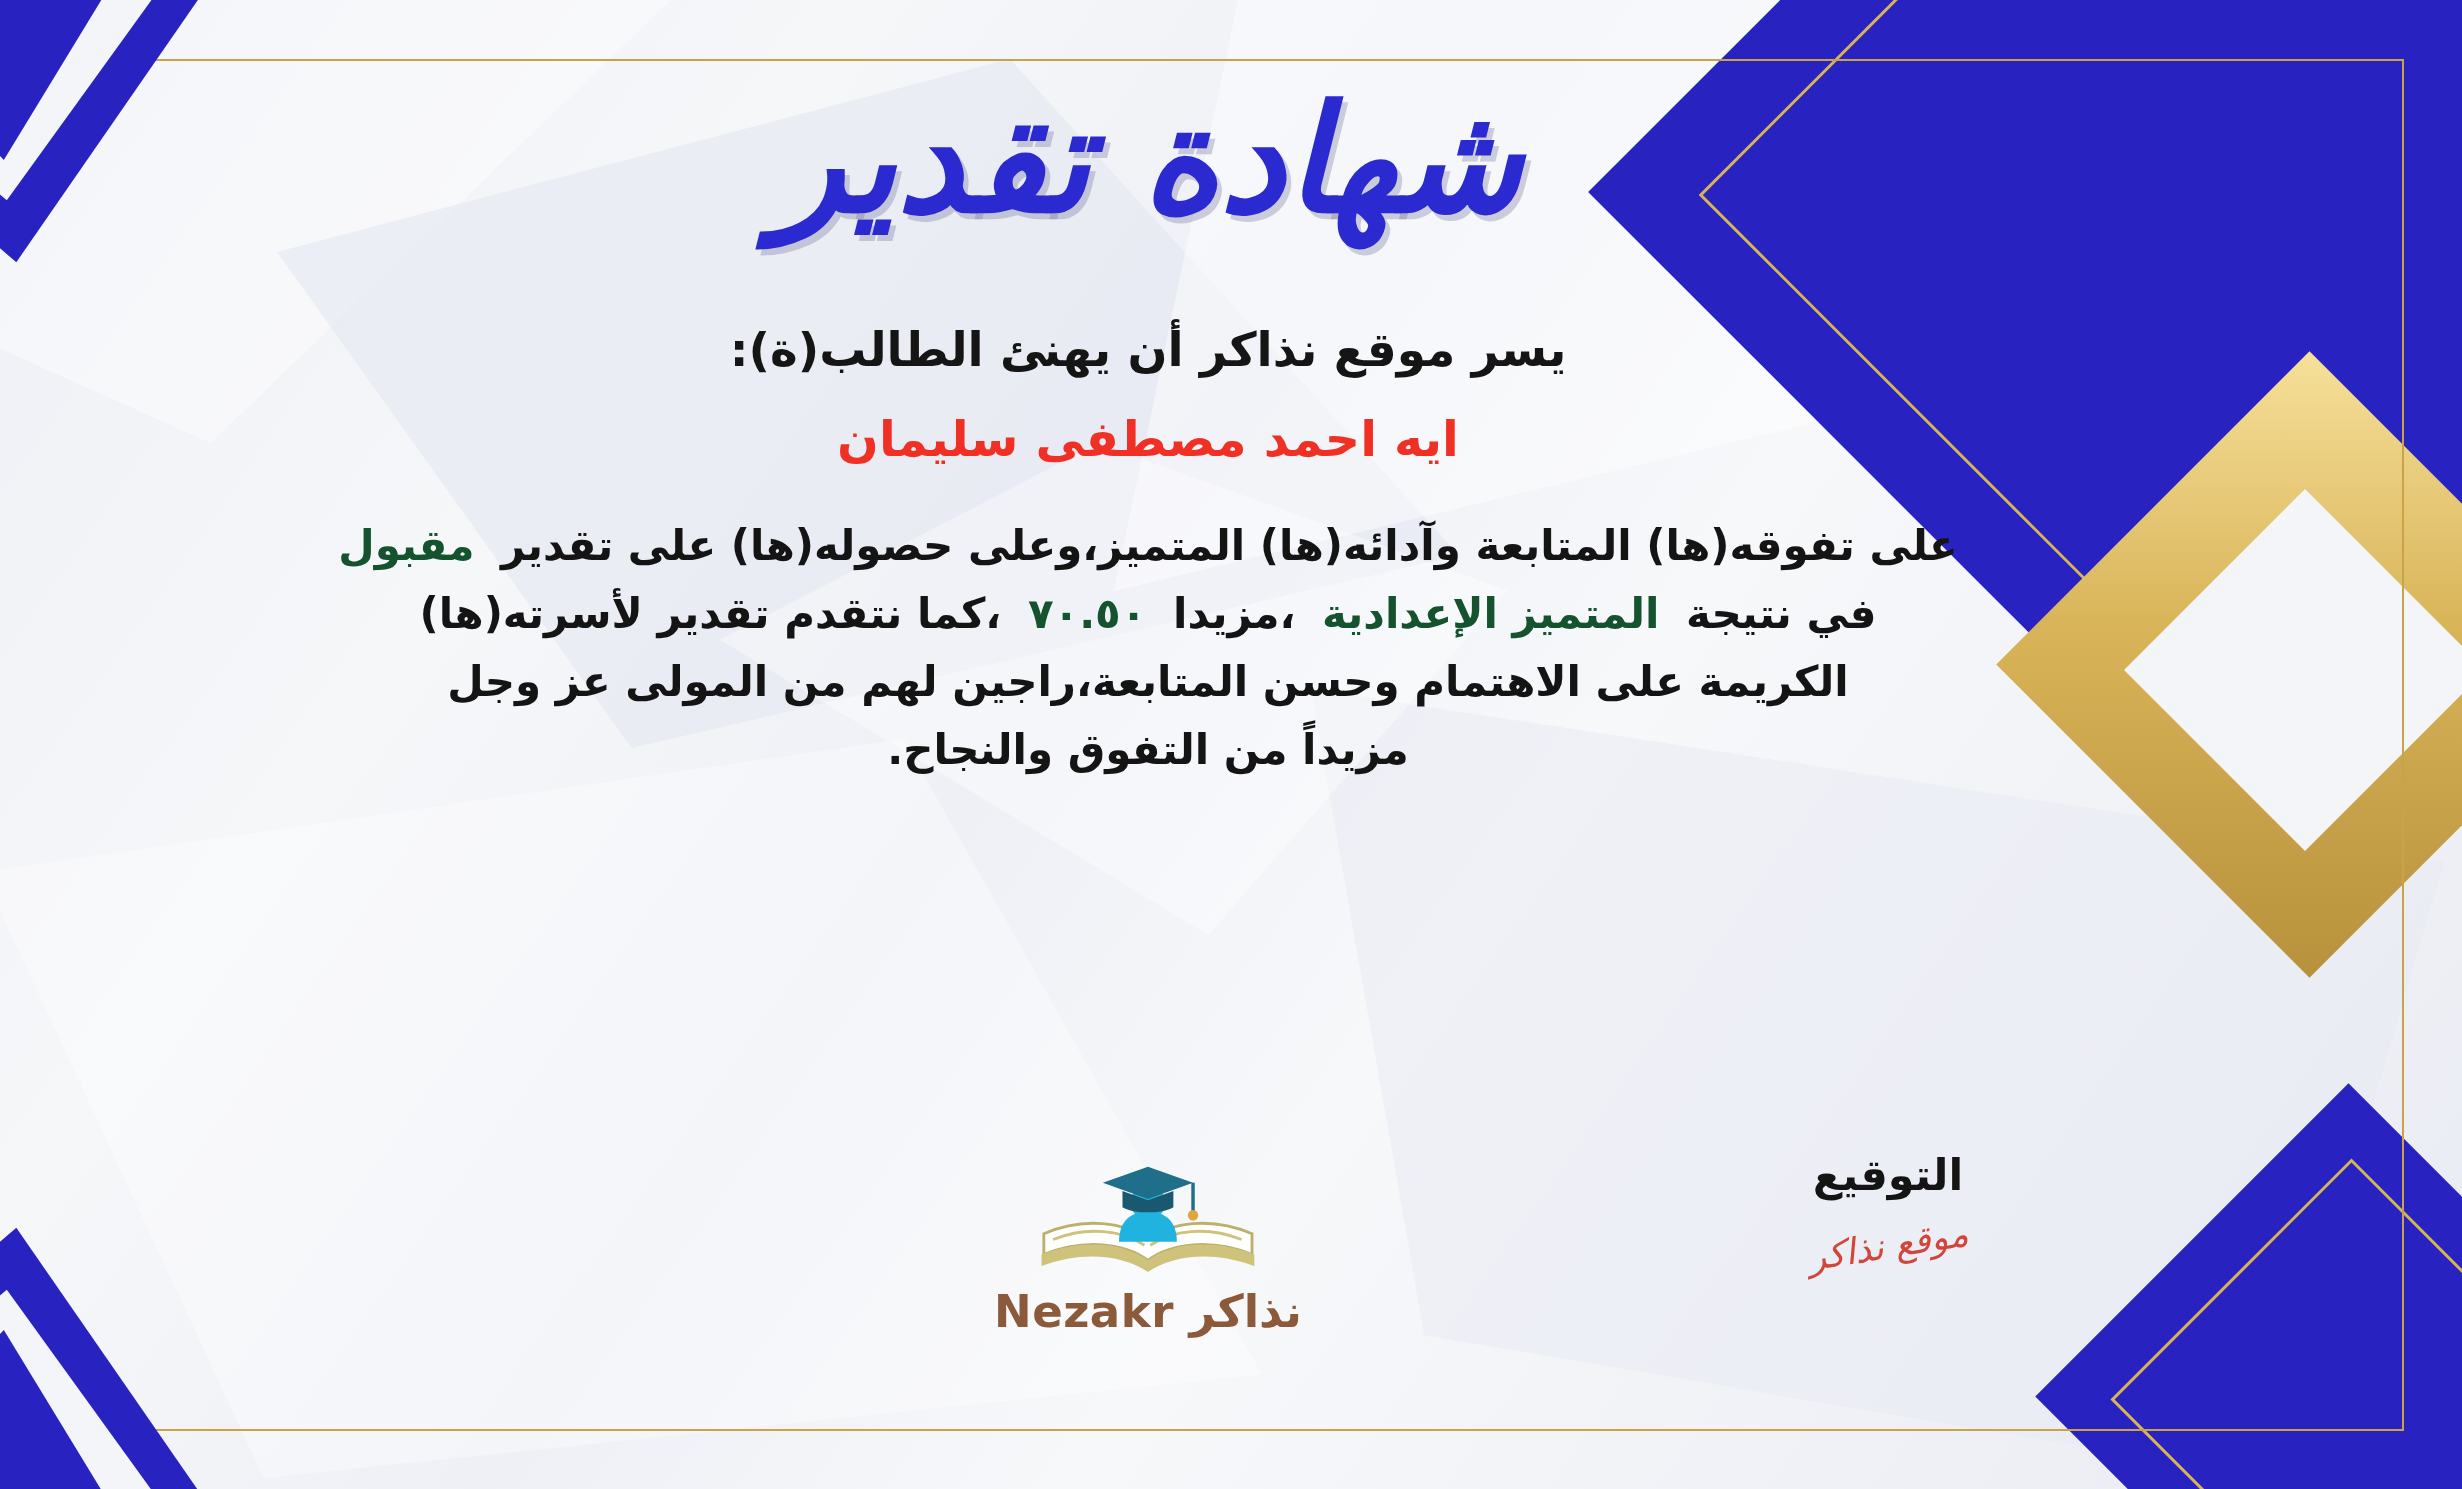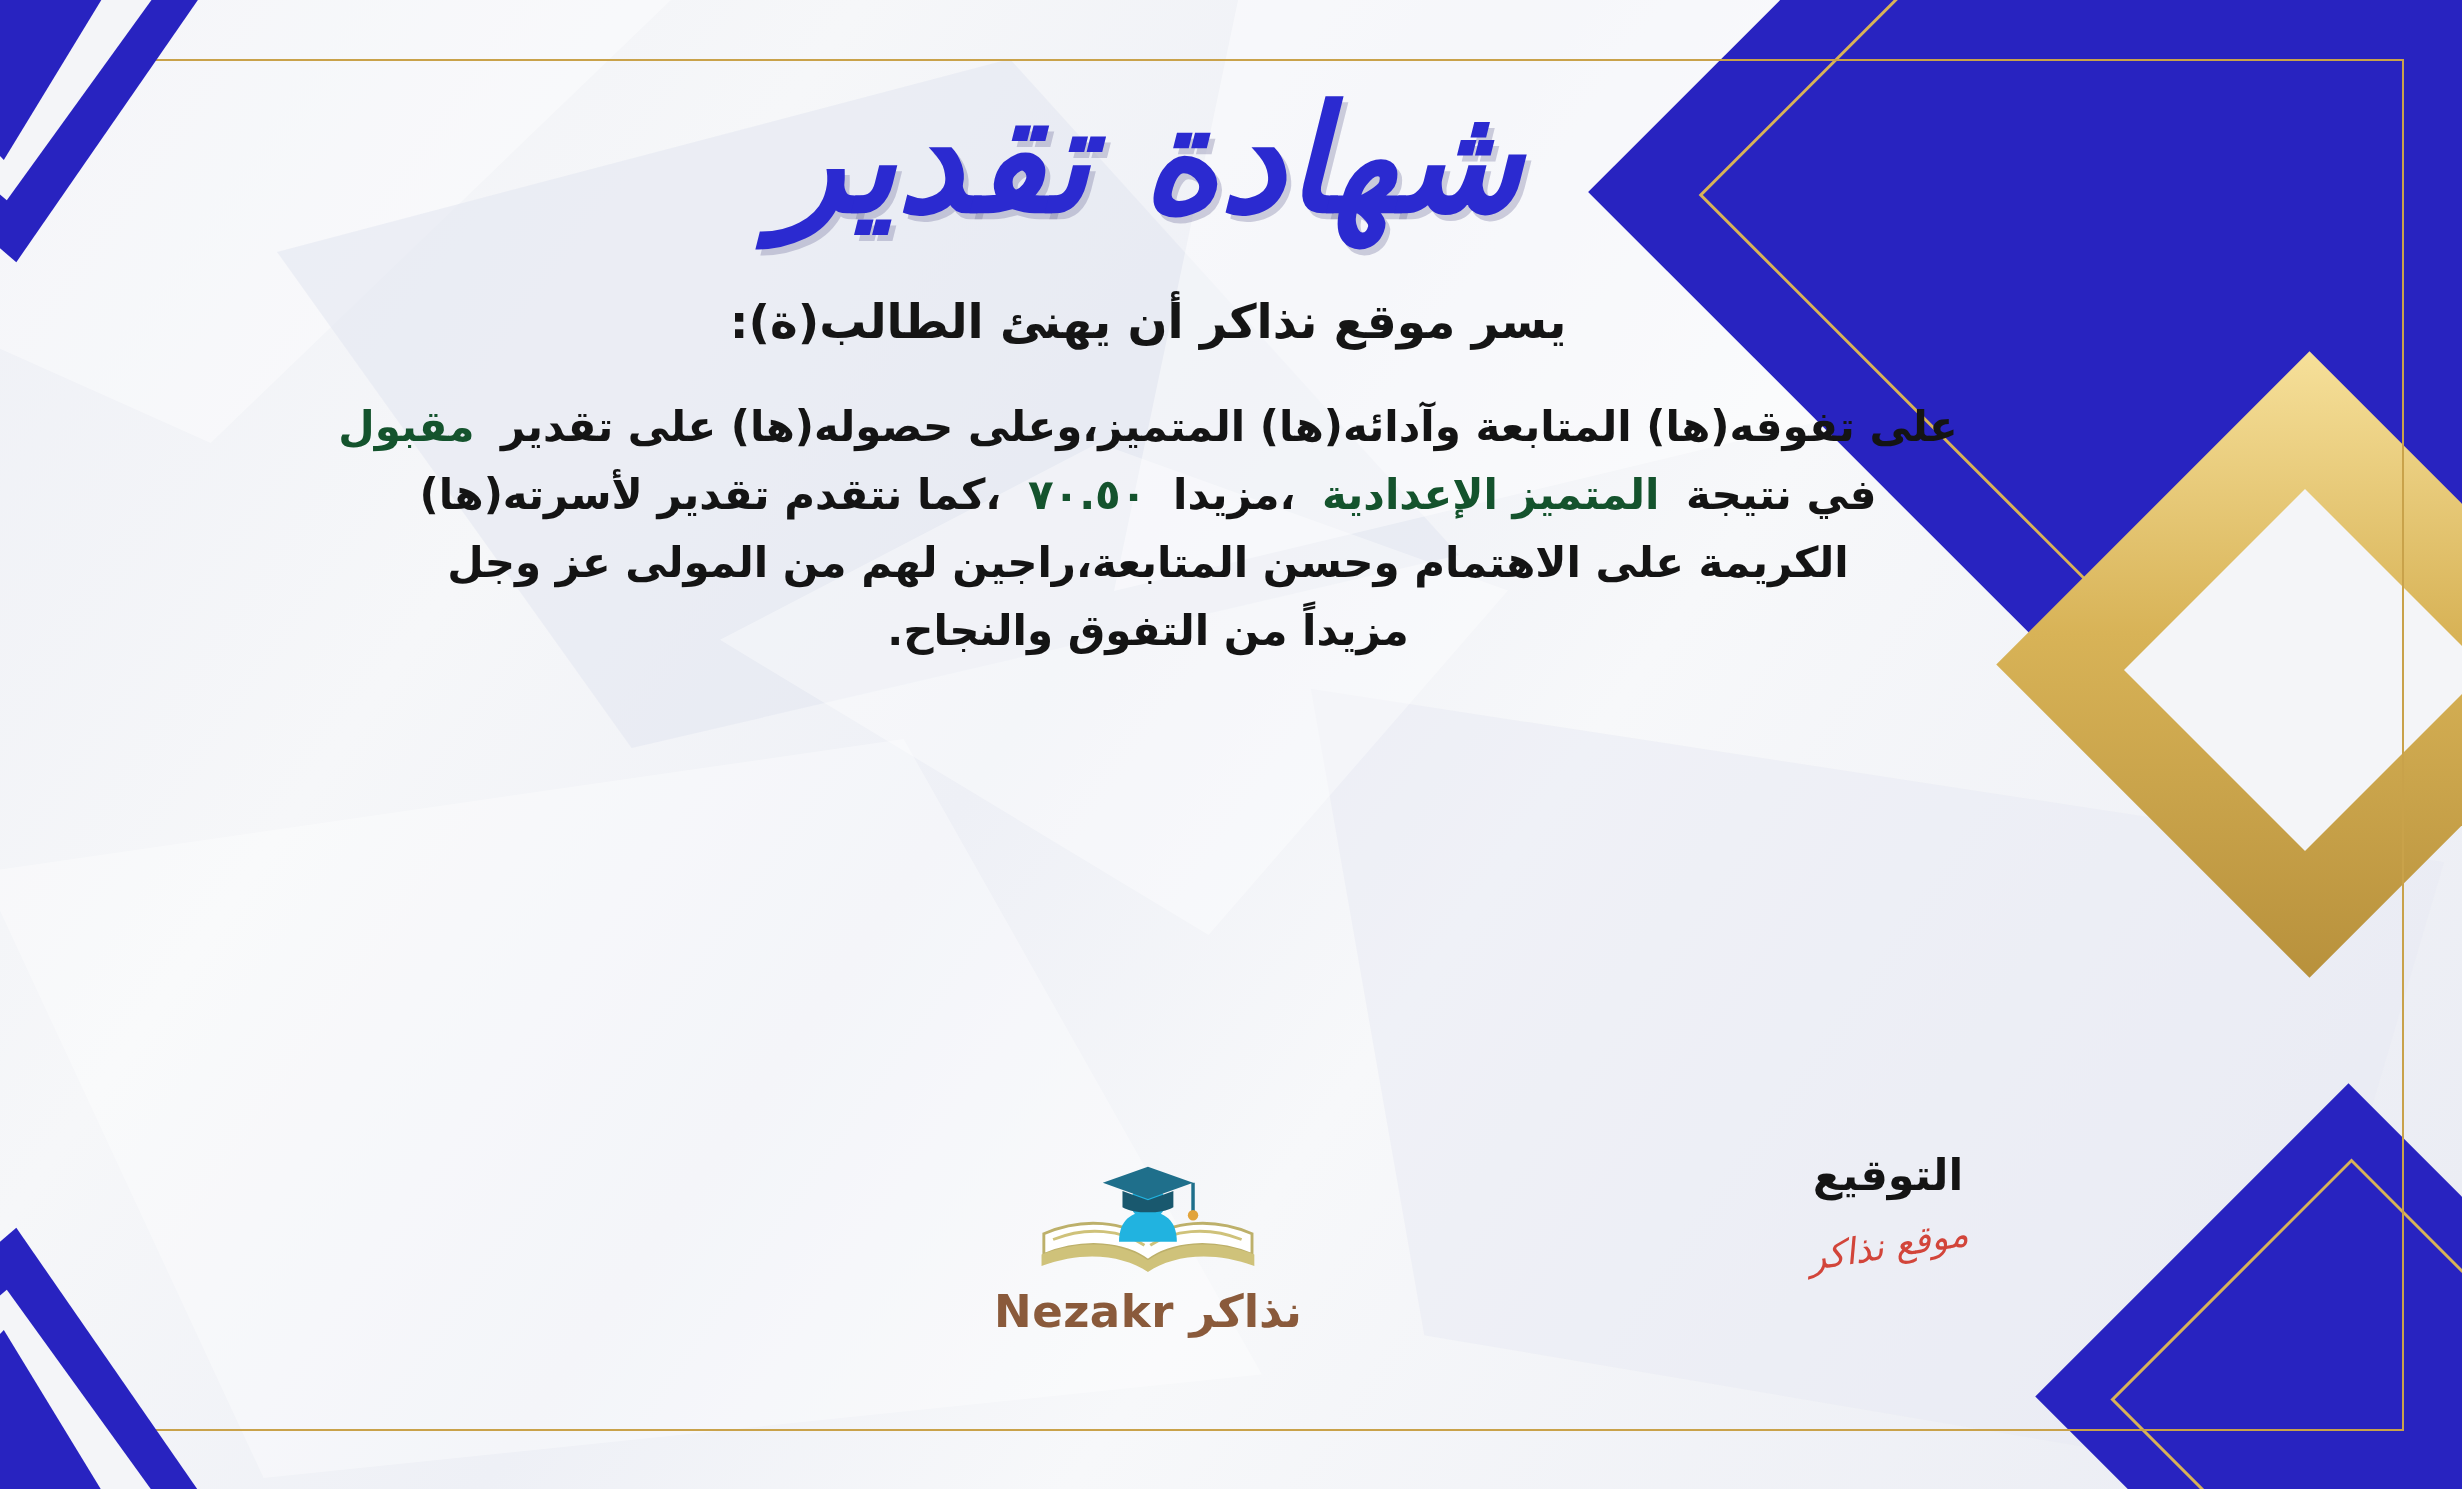--- a/index.html
+++ b/index.html
@@ -159,21 +159,21 @@
     line-height: 1.05;
     font-weight: 700;
     font-style: italic;
     color: #2b2ad0;
     text-shadow: 4.9px 5.9px 0 rgba(120,120,160,0.35);
     letter-spacing: -3px;
     white-space: nowrap;
   }
 
   .line-intro {
-    margin-top: 56px;
+    margin-top: 84px;
     font-size: 47px;
     color: #151515;
     font-weight: 600;
   }
 
   .student-name {
     margin-top: 34px;
     font-size: 49px;
     font-weight: 700;
     color: #f03024;
@@ -282,20 +282,21 @@
     <div class="chev-inner"></div>
     <div class="chev-core"></div>
   </div>
 
   <div class="content">
 
     <div class="cert-title">شهادة تقدير</div>
 
     <div class="line-intro">يسر موقع نذاكر أن يهنئ الطالب(ة):</div>
 
+    <div class="student-name">ايه احمد مصطفى سليمان</div>
 
     <div class="body-block">
       <p class="para">
         <span>على تفوقه(ها) المتابعة وآدائه(ها) المتميز،وعلى حصوله(ها) على تقدير</span><span class="sp"></span><span class="hl">مقبول</span>
       </p>
       <p class="para">
         <span>في نتيجة</span><span class="sp"></span><span class="hl">المتميز الإعدادية</span><span class="sp"></span><span>،مزيدا</span><span class="sp"></span><span class="hl">٧٠.٥٠</span><span class="sp"></span><span>،كما نتقدم تقدير لأسرته(ها)</span>
       </p>
       <p class="para">الكريمة على الاهتمام وحسن المتابعة،راجين لهم من المولى عز وجل</p>
       <p class="para">مزيداً من التفوق والنجاح.</p>

